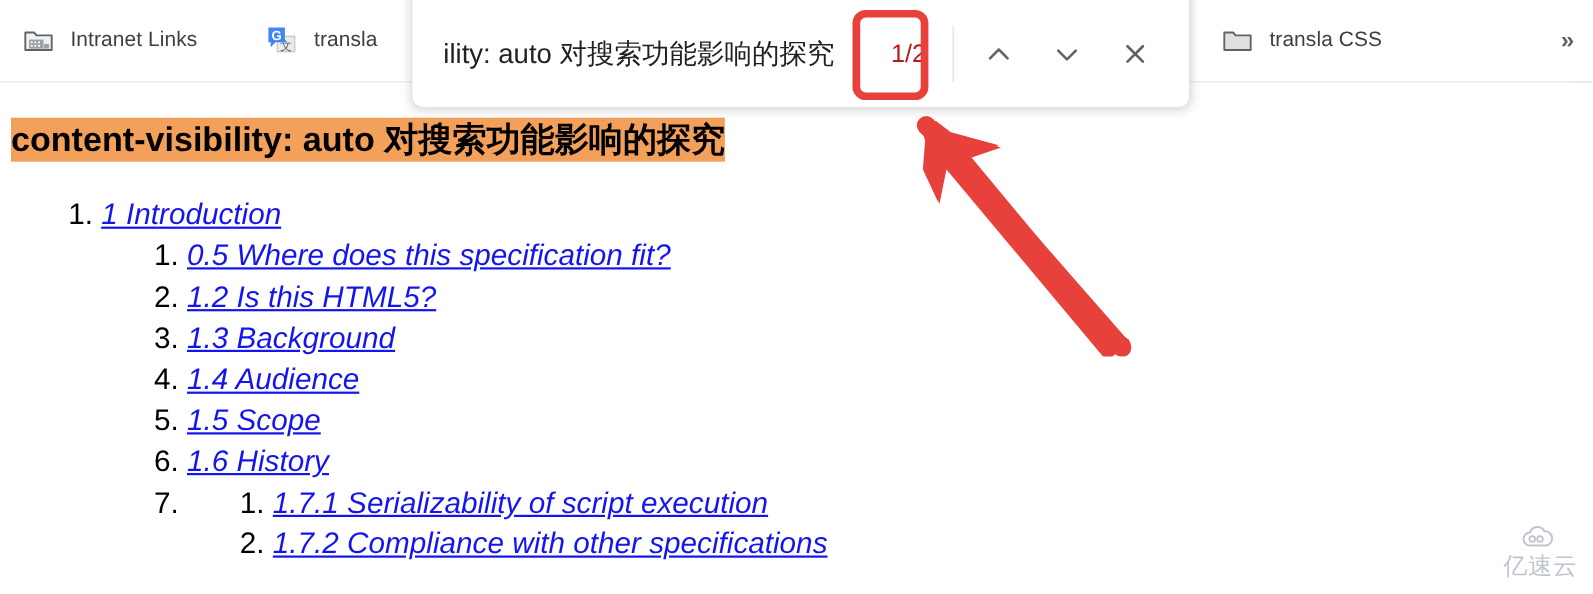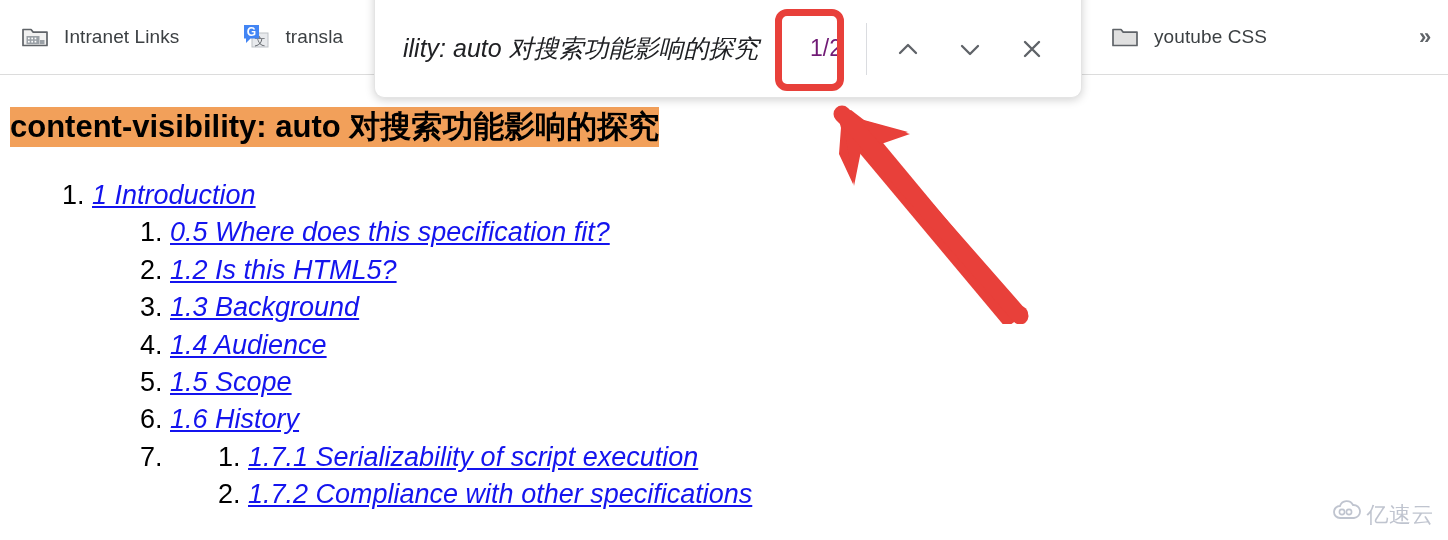--- a/index.html
+++ b/index.html
@@ -87,26 +87,25 @@
   #find-input {
     border: none;
     outline: none;
     font-family: "Liberation Sans", sans-serif;
     font-size: 25px;
     color: #202124;
     width: 100%;
     background: transparent;
     caret-color: #202124;
     padding: 0;
-    font-style: italic;
   }
   #find-match-count {
     flex: 0 0 auto;
     font-size: 23px;
-    color: #701a75;
+    color: #b91c1c;
     padding: 0 16px 0 10px;
     white-space: nowrap;
     line-height: 1;
   }
   #find-divider {
     flex: 0 0 1px;
     width: 1px;
     height: 52px;
     background: #dadce0;
     margin: 0 10px 0 8px;
@@ -187,22 +186,24 @@
     text-decoration: underline;
     font-size: 27px;
     font-style: italic;
   }
 
   
   #watermark {
     position: absolute;
     right: 14px; bottom: 10px;
     display: flex;
+    align-items: center;
     opacity: .55;
     z-index: 30;
+    flex-direction: column;
   }
   #watermark .wm-text {
     font-size: 22px;
     color: #8c94a8;
     margin-left: 5px;
     letter-spacing: .5px;
   }
 </style>
 </head>
 <body>
@@ -239,21 +240,21 @@
       </span>
       <span class="bm-label">transla</span>
     </div>
 
     <div class="bm-item" style="position:absolute; left:1100px;">
       <span class="bm-icon">
         <svg class="folder-svg" width="30" height="30" viewBox="0 0 30 30">
           <path d="M3 7.5h8l2.2 2.6H27v13.4H3z" fill="#e0e0e0" stroke="#5f6368" stroke-width="1.7" stroke-linejoin="round"></path>
         </svg>
       </span>
-      <span class="bm-label">youtube CSS</span>
+      <span class="bm-label">transla CSS</span>
     </div>
 
     <div id="overflow-chevron">
       <span>»</span>
     </div>
   </div>
 
   <div id="page">
 
     <h1 id="doc-title">

